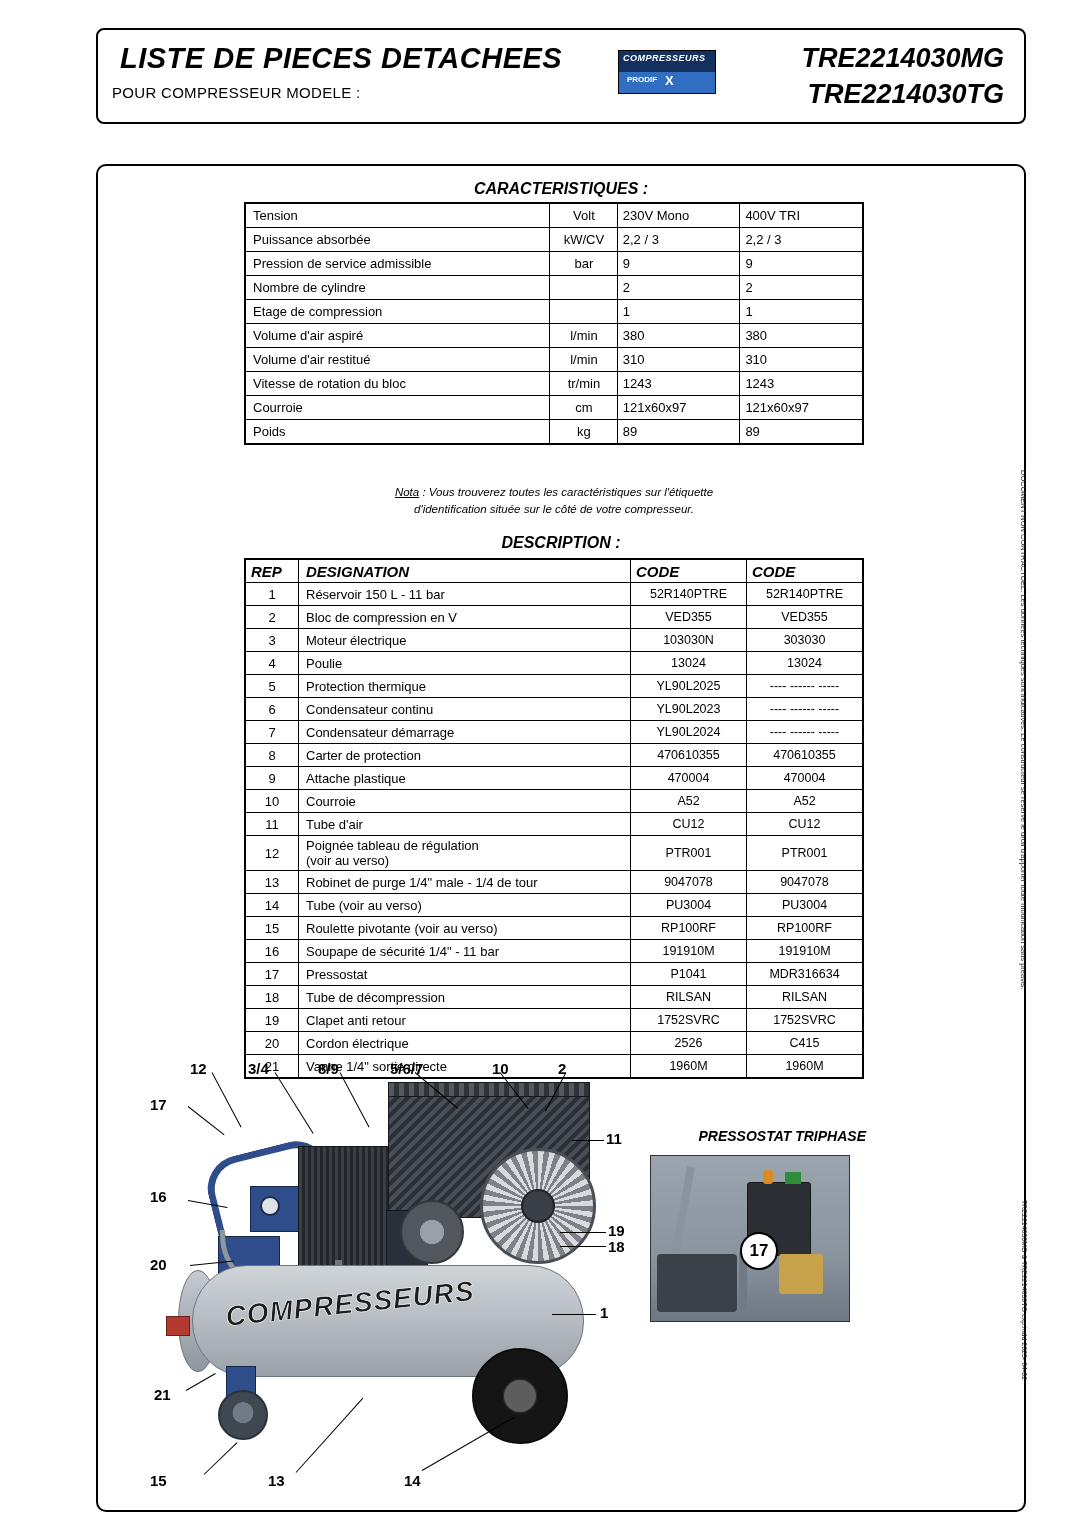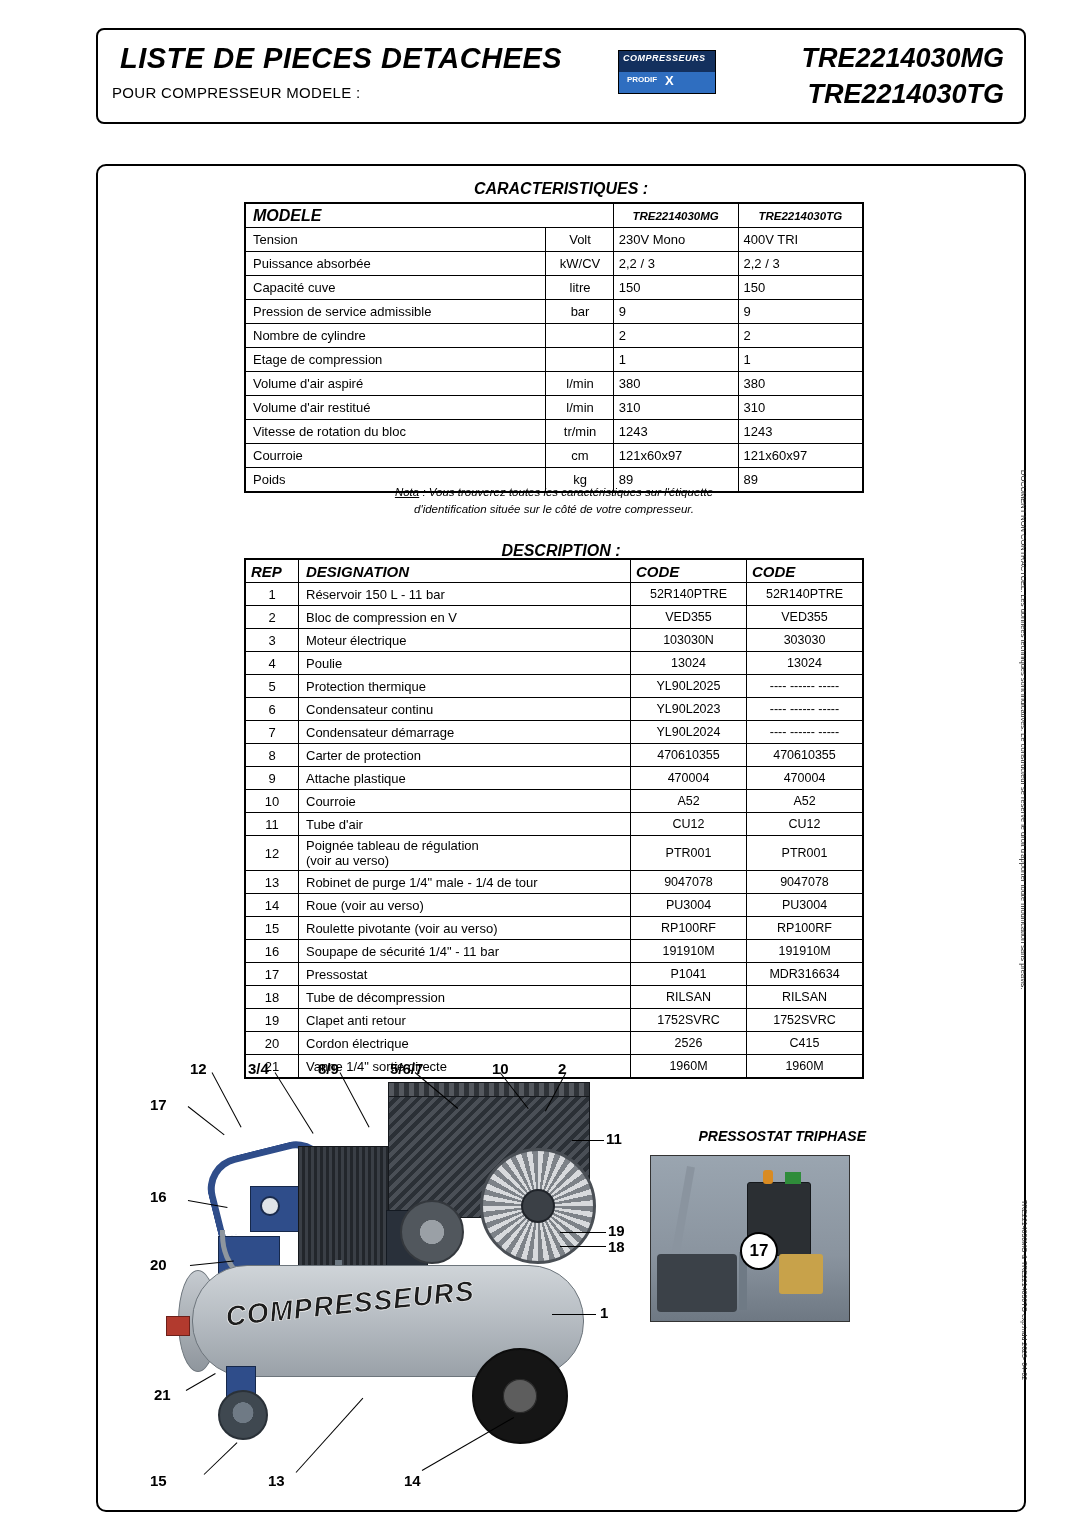--- a/index.html
+++ b/index.html
@@ -95,21 +95,21 @@
 
   .section-title {
     position: absolute;
     font-size: 16px;
     font-weight: bold;
     font-style: italic;
     text-align: center;
     width: 100%;
   }
   #carac-title { top: 14px; left: 0; }
-  #descr-title { top: 376px; left: 0; }
+  #descr-title { top: 368px; left: 0; }
 
   
   table {
     border-collapse: collapse;
     font-size: 13px;
   }
   .tbl {
     position: absolute;
     border: 2px solid #000;
   }
@@ -448,43 +448,32 @@
     </div>
   </div>
 
   <div class="body-box">
 
     <div class="section-title" id="carac-title">CARACTERISTIQUES :</div>
 
     <table class="tbl" id="carac-table">
       <tbody id="carac-body">
           <tr>
-            <td class="hdr-label" colspan="2">MODELE</td>
-            <td class="hdr-model">TRE2214030MG</td>
-            <td class="hdr-model">TRE2214030TG</td>
-          </tr>
-          <tr>
             <td class="lbl">Tension</td>
             <td class="unit">Volt</td>
             <td class="val">230V Mono</td>
             <td class="val">400V TRI</td>
           </tr>
           <tr>
             <td class="lbl">Puissance absorbée</td>
             <td class="unit">kW/CV</td>
             <td class="val">2,2 / 3</td>
             <td class="val">2,2 / 3</td>
           </tr>
           <tr>
-            <td class="lbl">Capacité cuve</td>
-            <td class="unit">litre</td>
-            <td class="val">150</td>
-            <td class="val">150</td>
-          </tr>
-          <tr>
             <td class="lbl">Pression de service admissible</td>
             <td class="unit">bar</td>
             <td class="val">9</td>
             <td class="val">9</td>
           </tr>
           <tr>
             <td class="lbl">Nombre de cylindre</td>
             <td class="unit"></td>
             <td class="val">2</td>
             <td class="val">2</td>
@@ -618,21 +607,21 @@
             <td class="code">PTR001</td>
           </tr>
           <tr>
             <td class="rep">13</td>
             <td class="des">Robinet de purge 1/4" male - 1/4 de tour</td>
             <td class="code">9047078</td>
             <td class="code">9047078</td>
           </tr>
           <tr>
             <td class="rep">14</td>
-            <td class="des">Roue (voir au verso)</td>
+            <td class="des">Tube (voir au verso)</td>
             <td class="code">PU3004</td>
             <td class="code">PU3004</td>
           </tr>
           <tr>
             <td class="rep">15</td>
             <td class="des">Roulette pivotante (voir au verso)</td>
             <td class="code">RP100RF</td>
             <td class="code">RP100RF</td>
           </tr>
           <tr>

